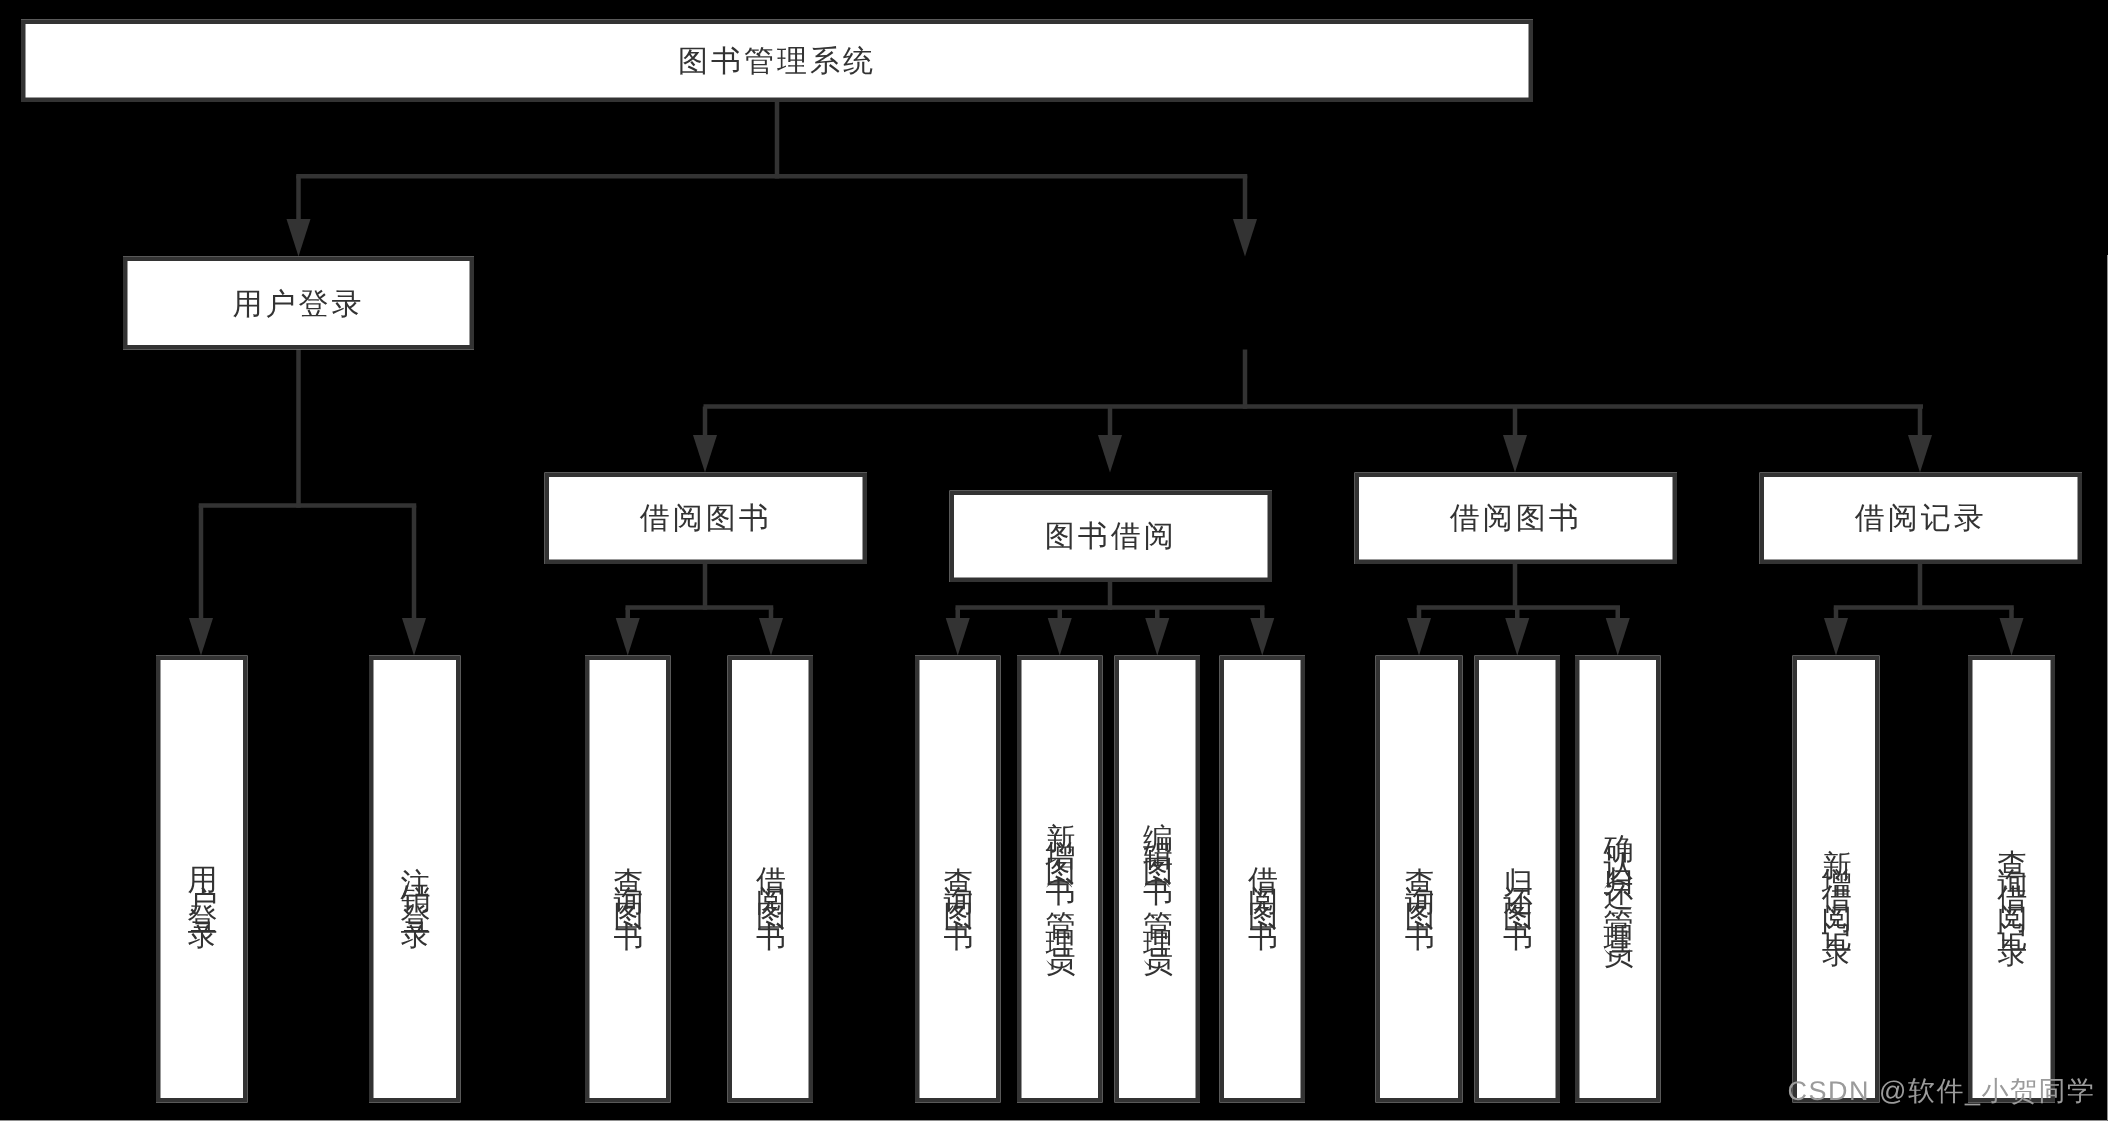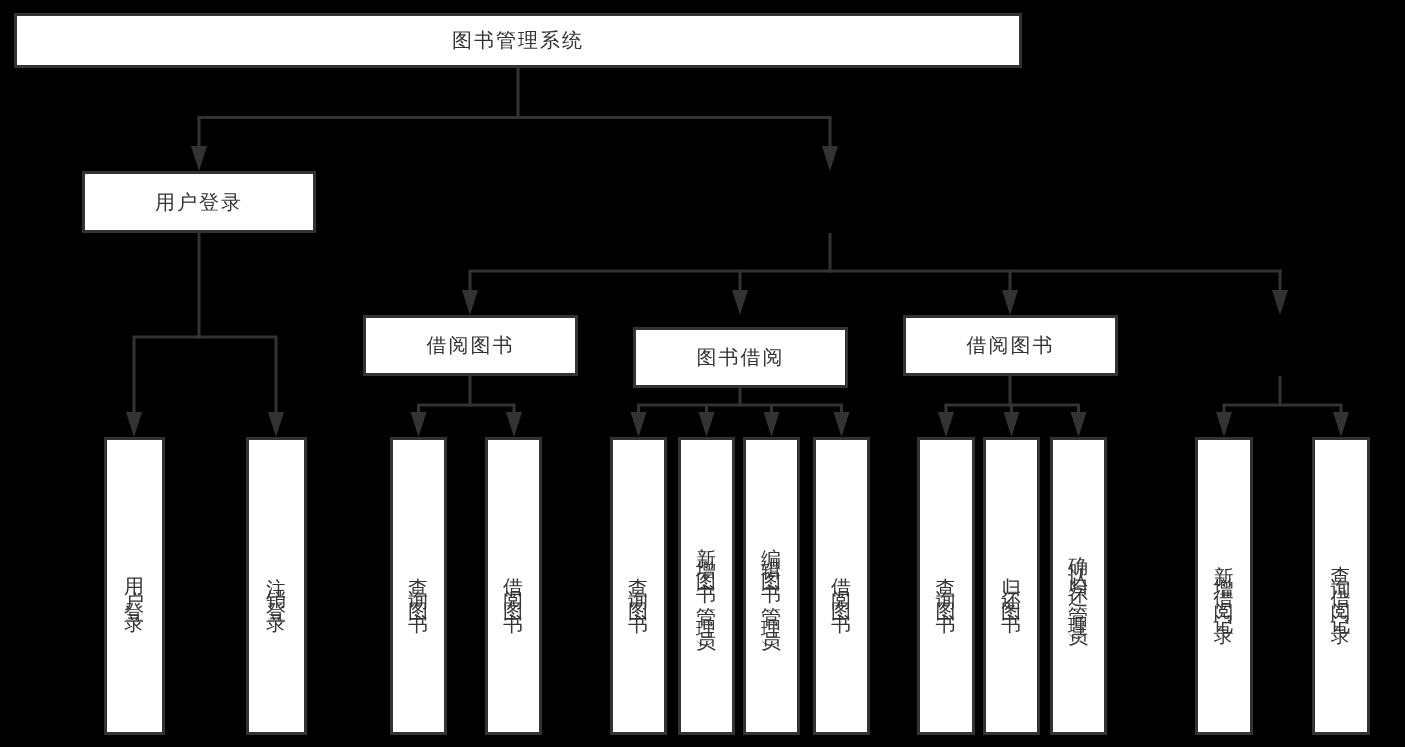--- a/index.html
+++ b/index.html
@@ -145,20 +145,23 @@
 
   <div class="node" style="left:363px; top:315px; width:215px; height:61px;">
     <span class="h-label">借阅图书</span>
   </div>
   <div class="node" style="left:633px; top:315px; width:215px; height:61px;margin-top:12px;">
     <span class="h-label">图书借阅</span>
   </div>
   <div class="node" style="left:903px; top:315px; width:215px; height:61px;">
     <span class="h-label">借阅图书</span>
   </div>
+  <div class="node" style="left:1173px; top:315px; width:215px; height:61px;">
+    <span class="h-label">借阅记录</span>
+  </div>
 
   <div class="node" style="left:104px; top:437px; width:61px; height:298px;">
     <span class="v-label">用户登录</span>
   </div>
   <div class="node" style="left:246px; top:437px; width:61px; height:298px;">
     <span class="v-label">注销登录</span>
   </div>
 
   <div class="node" style="left:390px; top:437px; width:57px; height:298px;">
     <span class="v-label">查询图书</span>
@@ -190,14 +193,15 @@
     <span class="v-label" style="letter-spacing:10px;">确认归还（管理员）</span>
   </div>
 
   <div class="node" style="left:1195px; top:437px; width:58px; height:298px;">
     <span class="v-label">新增借阅记录</span>
   </div>
   <div class="node" style="left:1312px; top:437px; width:58px; height:298px;">
     <span class="v-label">查询借阅记录</span>
   </div>
 
+  <div class="watermark">CSDN @软件_小贺同学</div>
 
 </div>
 
 </body></html>

